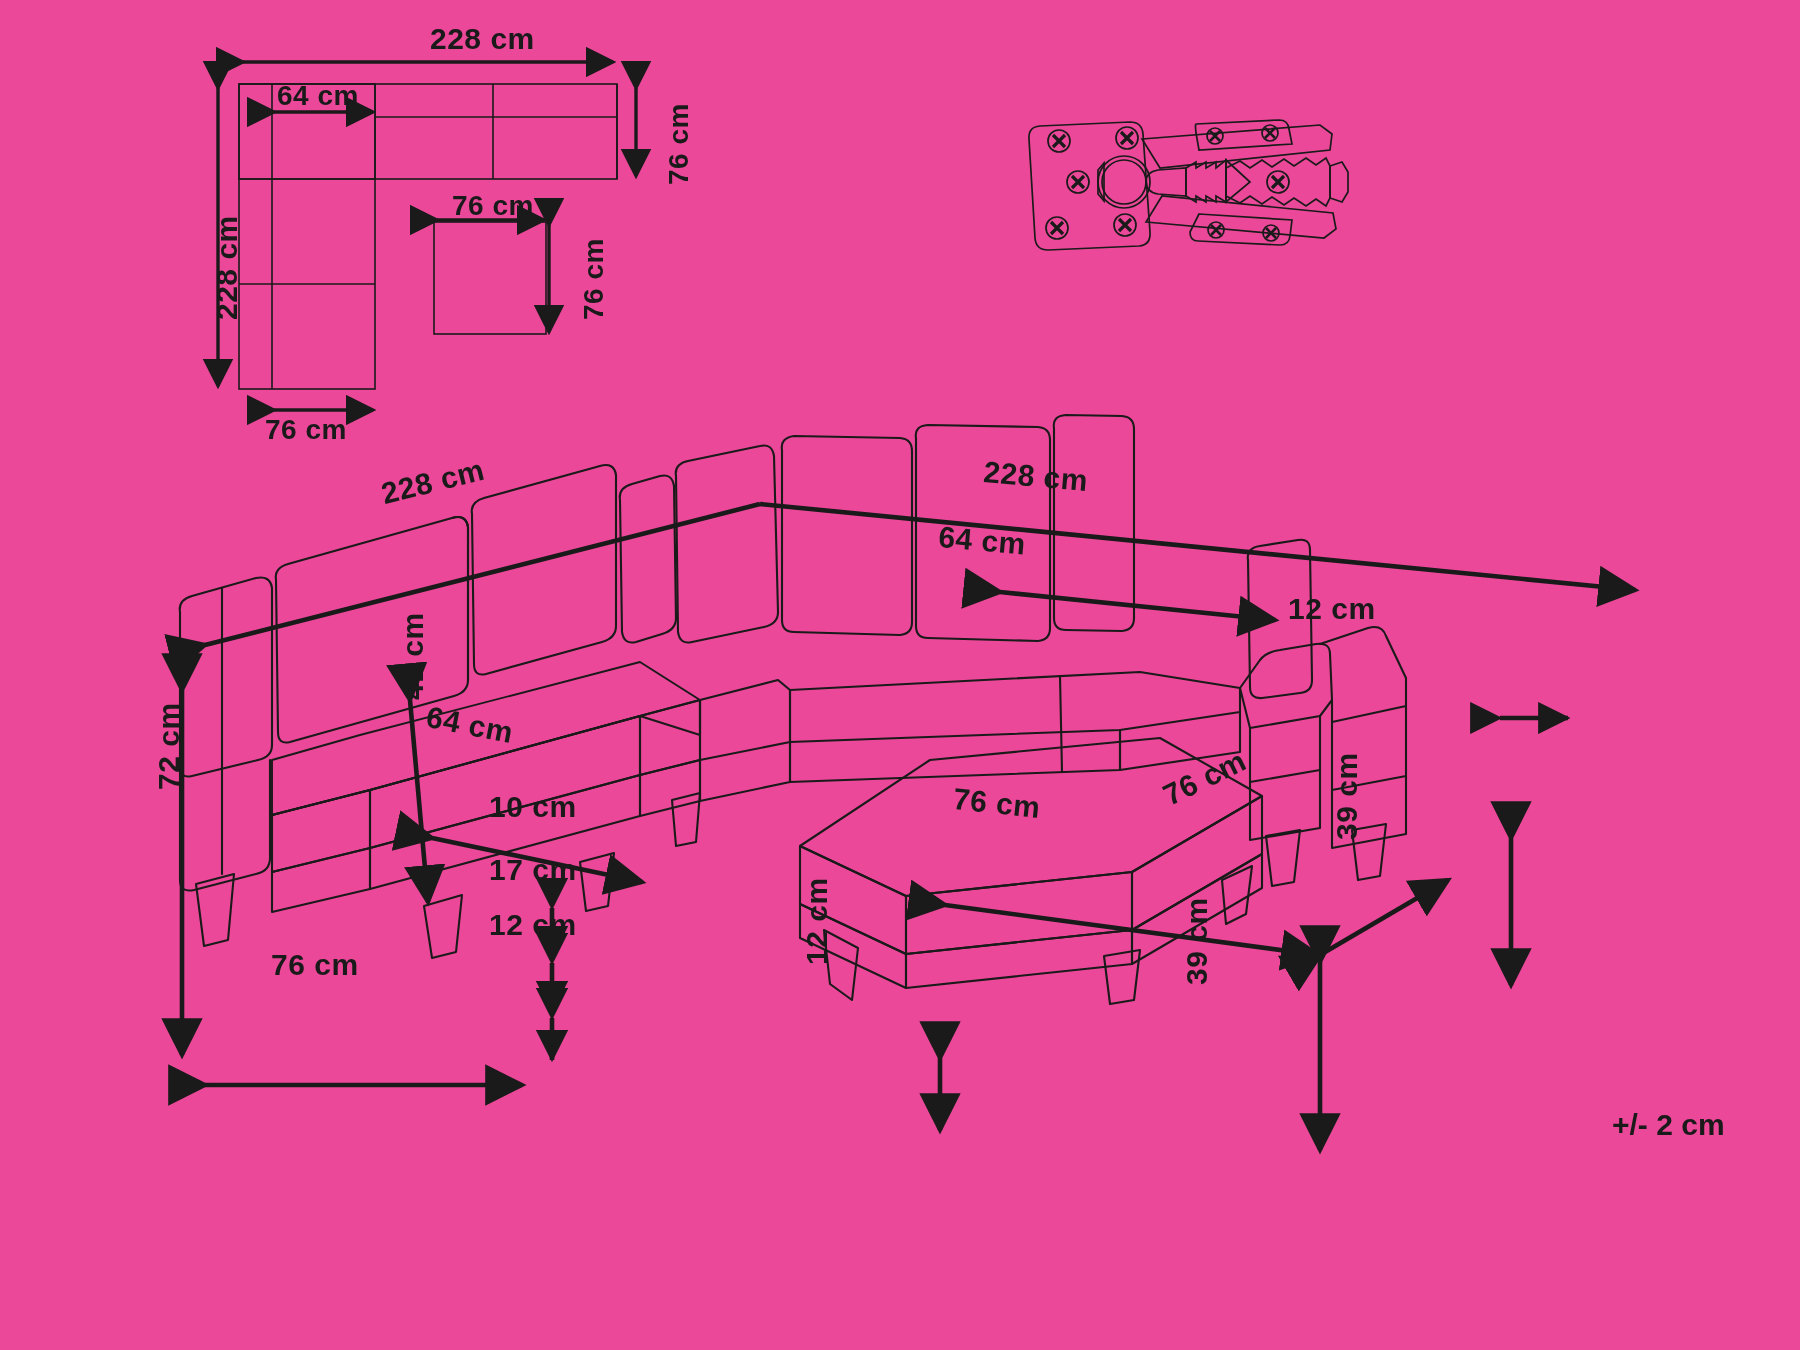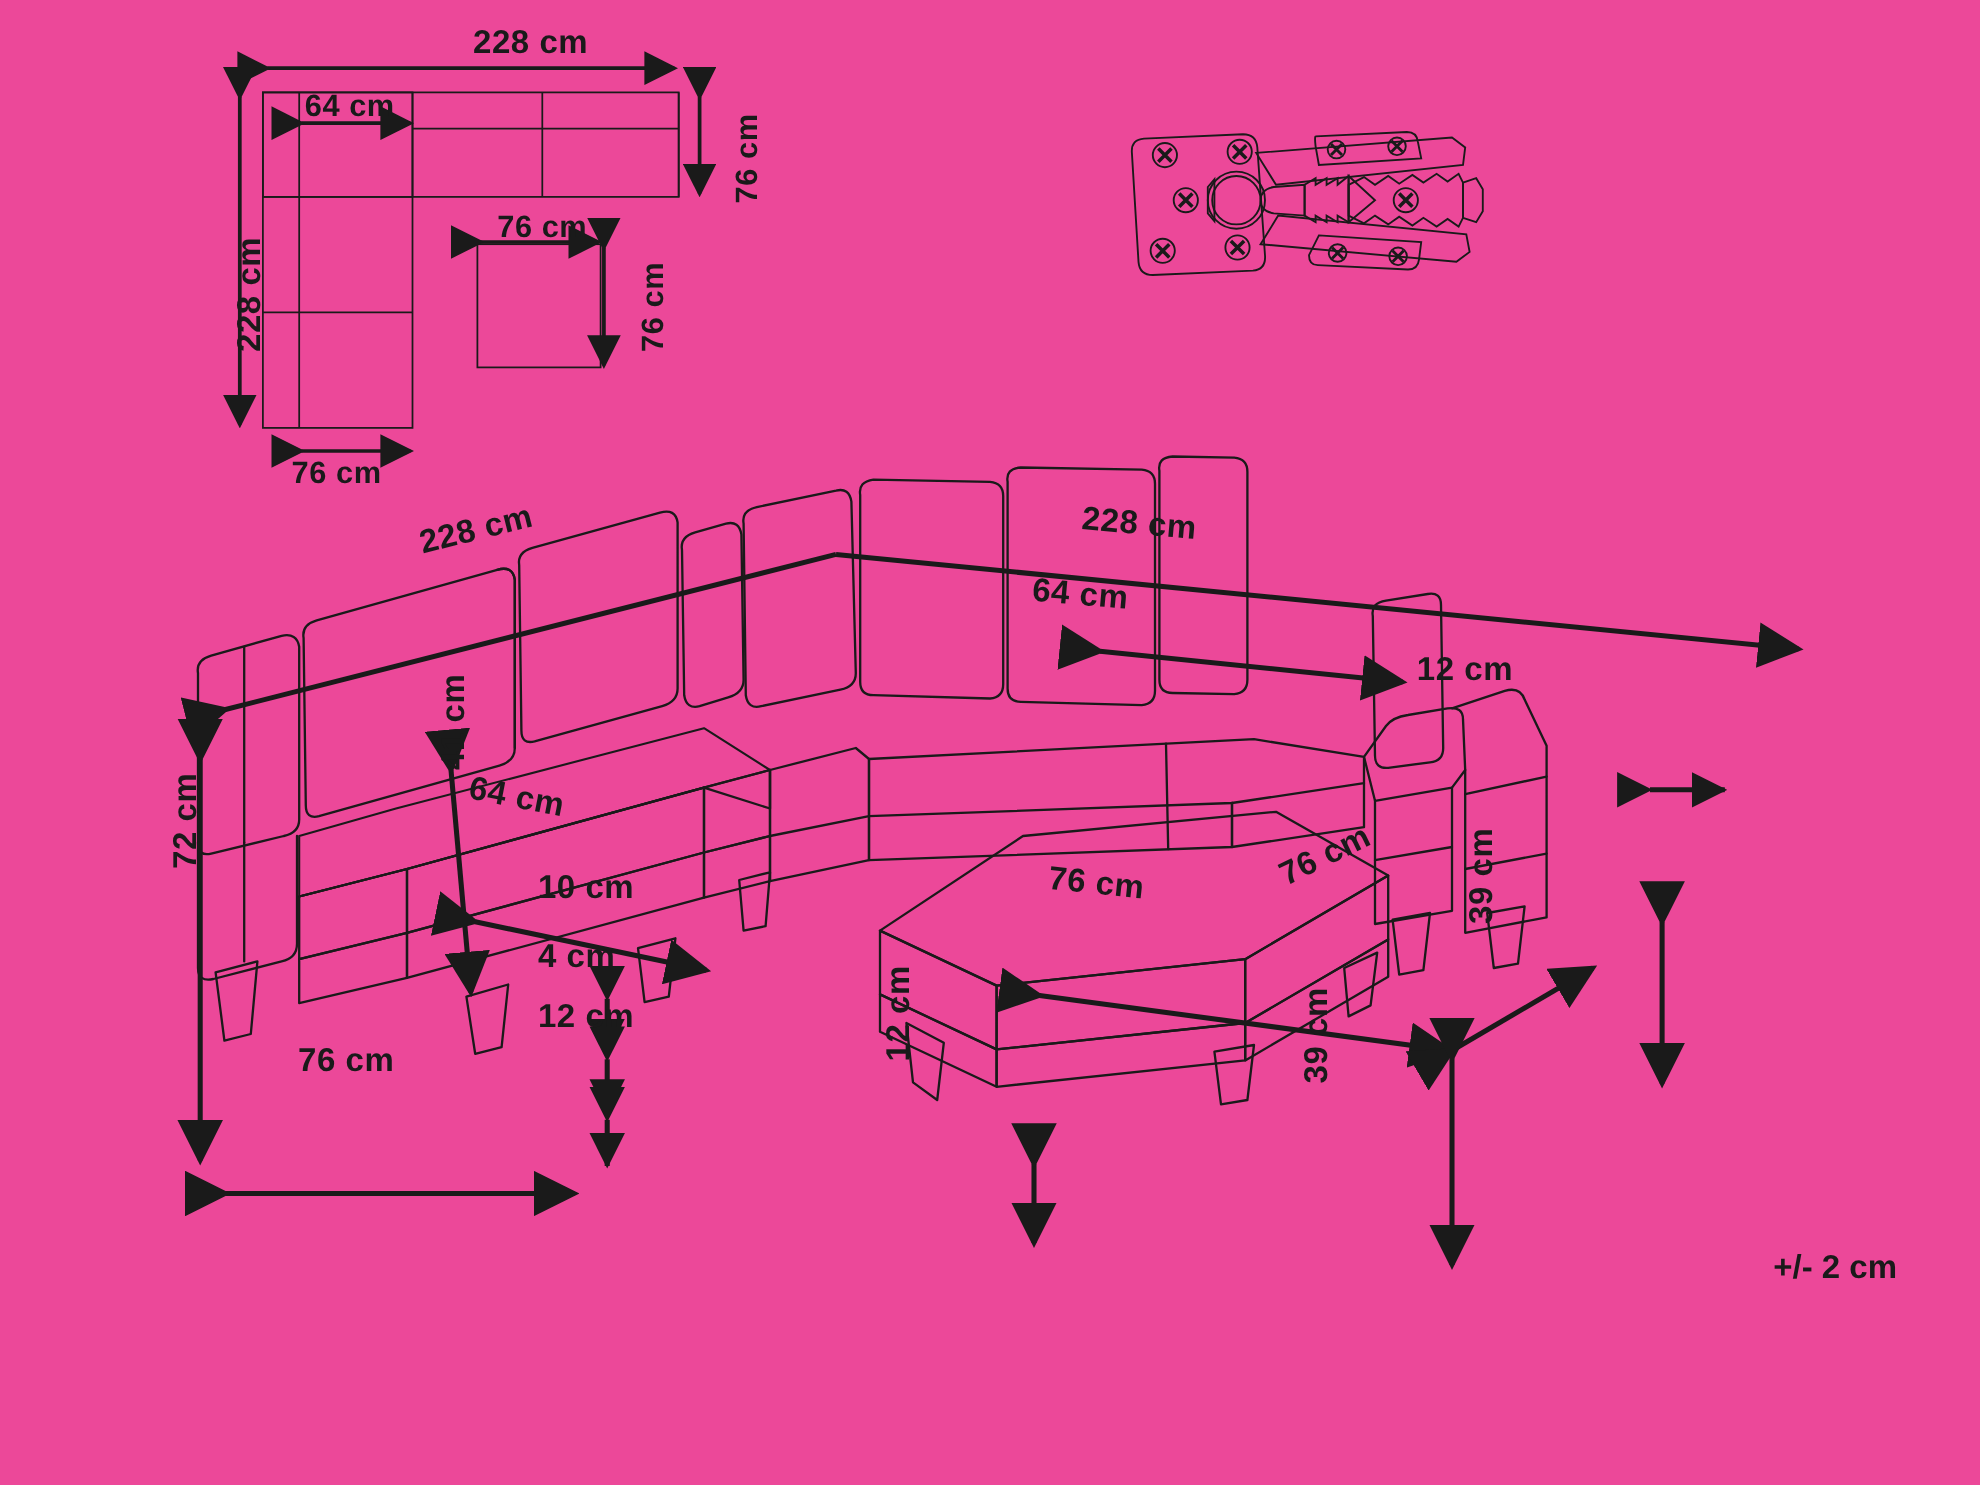--- a/index.html
+++ b/index.html
@@ -33,21 +33,20 @@
   .lbl.rot90 {
     transform-origin: 0 0;
     transform: rotate(-90deg);
   }
   .tol {
     position: absolute;
     font-family: "Liberation Sans", sans-serif;
     font-weight: bold;
     color: #1a1a1a;
     white-space: nowrap;
-    margin-top: 28px;
   }
 </style>
 </head>
 <body>
 
 <div id="page">
 
   <svg width="1800" height="1350" viewBox="0 0 1800 1350">
     <defs>
       <marker id="ah" markerWidth="9" markerHeight="9" refX="8" refY="4.5" orient="auto" markerUnits="strokeWidth">
@@ -235,21 +234,21 @@
   <div class="lbl" style="left:452px; top:190px; font-size:28px;">76 cm</div>
   <div class="lbl rot90" style="left:578px; top:320px; font-size:28px;">76 cm</div>
 
   <div class="lbl" style="left:378px; top:478px; font-size:30px; transform:rotate(-14deg); transform-origin:0 0;">228 cm</div>
   <div class="lbl" style="left:985px; top:455px; font-size:30px; transform:rotate(5deg); transform-origin:0 0;">228 cm</div>
   <div class="lbl" style="left:940px; top:520px; font-size:30px; transform:rotate(5deg); transform-origin:0 0;">64 cm</div>
   <div class="lbl rot90" style="left:396px; top:700px; font-size:30px;">41 cm</div>
   <div class="lbl rot90" style="left:152px; top:790px; font-size:30px;">72 cm</div>
   <div class="lbl" style="left:430px; top:700px; font-size:30px; transform:rotate(11deg); transform-origin:0 0;">64 cm</div>
   <div class="lbl" style="left:489px; top:790px; font-size:30px;">10 cm</div>
-  <div class="lbl" style="left:489px; top:853px; font-size:30px;">4 cm</div>
+  <div class="lbl" style="left:489px; top:853px; font-size:30px;">17 cm</div>
   <div class="lbl" style="left:489px; top:908px; font-size:30px;">12 cm</div>
   <div class="lbl" style="left:271px; top:948px; font-size:30px;">76 cm</div>
 
   <div class="lbl" style="left:1288px; top:592px; font-size:30px;">12 cm</div>
   <div class="lbl rot90" style="left:1330px; top:840px; font-size:30px;">39 cm</div>
 
   <div class="lbl" style="left:955px; top:782px; font-size:30px; transform:rotate(6deg); transform-origin:0 0;">76 cm</div>
   <div class="lbl" style="left:1158px; top:782px; font-size:30px; transform:rotate(-26deg); transform-origin:0 0;">76 cm</div>
   <div class="lbl rot90" style="left:1180px; top:985px; font-size:30px;">39 cm</div>
   <div class="lbl rot90" style="left:800px; top:965px; font-size:30px;">12 cm</div>

